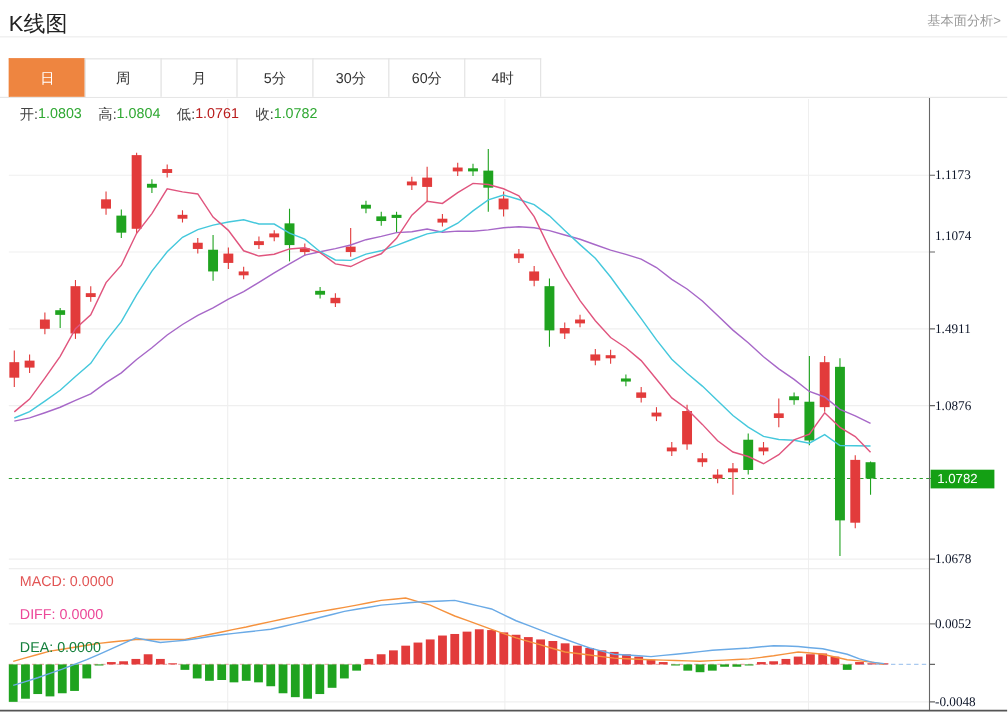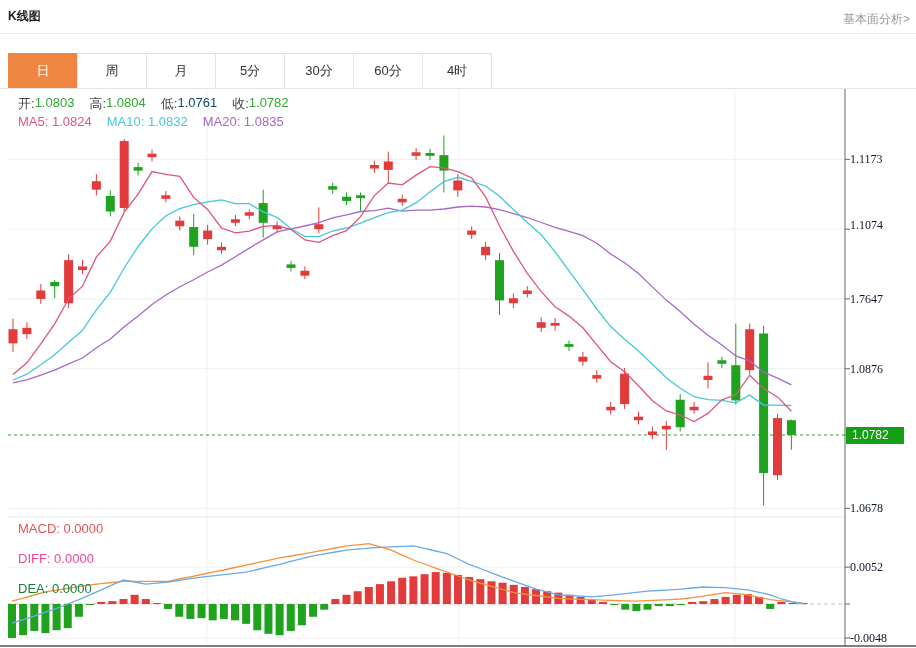--- a/index.html
+++ b/index.html
@@ -1,18 +1,18 @@
 <!DOCTYPE html>
 <html style="--tab-active: #ee8540;"><head>
 <meta charset="utf-8">
 <style>
   html,body{margin:0;padding:0;background:#fff;}
   .page{position:relative;width:916px;height:648px;background:#fff;overflow:hidden;
         font-family:"Liberation Sans","DejaVu Sans",sans-serif;}
-  .hdr-title{position:absolute;left:8px;top:8px;font-size:12px;font-weight:bold;color:#222;}
+  .hdr-title{position:absolute;left:8px;top:8px;font-size:20px;font-weight:normal;color:#222;}
   .hdr-link{position:absolute;right:6px;top:11px;font-size:12px;color:#999;cursor:pointer;text-decoration:none;}
   .hdr-divider{position:absolute;left:0;top:33px;width:916px;height:1px;background:#ececec;}
   .tabs{position:absolute;left:0;top:53px;width:916px;height:36px;border-bottom:1px solid #e4e4e4;
         display:flex;align-items:stretch;padding-left:8px;box-sizing:border-box;}
   .tab{width:70px;margin-left:-1px;border:1px solid #e2e2e2;border-bottom:none;background:#fff;
        display:flex;align-items:center;justify-content:center;font-size:13px;color:#333;cursor:pointer;box-sizing:border-box;}
   .tab:first-child{margin-left:0;}
   .tab.active{background:var(--tab-active,#ee8540);border-color:var(--tab-active,#ee8540);color:#fff;}
   .chart-wrap{position:absolute;left:0;top:89px;width:916px;height:559px;}
   #chart-svg{position:absolute;left:0;top:0;}
@@ -265,43 +265,38 @@
       <span class="pair">
           <span class="ohlc-label">开:</span>
           <span class="ohlc-val" style="color: rgb(47, 168, 50);">1.0803</span>
         </span>
       <span class="pair">
           <span class="ohlc-label">高:</span>
           <span class="ohlc-val" style="color: rgb(47, 168, 50);">1.0804</span>
         </span>
       <span class="pair">
           <span class="ohlc-label">低:</span>
-          <span class="ohlc-val" style="color: #0c4a6e;">1.0761</span>
+          <span class="ohlc-val" style="color: #b91c1c;">1.0761</span>
         </span>
       <span class="pair">
           <span class="ohlc-label">收:</span>
           <span class="ohlc-val" style="color: rgb(47, 168, 50);">1.0782</span>
         </span>
     </div>
 
-    <div class="legend-row" style="left:18px;top:25px;">
-        <span class="pair" style="color: rgb(224, 85, 126);">MA5: 1.0824</span>
-        <span class="pair" style="color: rgb(69, 200, 220);">MA10: 1.0832</span>
-        <span class="pair" style="color: rgb(167, 104, 200);">MA20: 1.0835</span>
-      </div>
     <div class="legend-row" style="left:18px;top:432px;flex-direction:column;">
         <span class="pair" style="color: rgb(226, 85, 85);">MACD: 0.0000</span>
         <span class="pair" style="color: #ec4899;">DIFF: 0.0000</span>
         <span class="pair" style="color: #15803d;">DEA: 0.0000</span>
       </div>
 
     <div id="axis-labels">
         <div class="axis-label" style="top: 64.345px;">1.1173</div>
-        <div class="axis-label" style="top: 130px;">1.1074</div>
-        <div class="axis-label" style="top: 203.935px;">1.7647</div>
+        <div class="axis-label" style="top: 119px;">1.1074</div>
+        <div class="axis-label" style="top: 203.935px;">1.4911</div>
         <div class="axis-label" style="top: 273.73px;">1.0876</div>
         <div class="axis-label" style="top: 413.32px;">1.0678</div>
         <div class="axis-label" style="top: 472.122px;">0.0052</div>
         <div class="axis-label" style="top: 543.042px;">-0.0048</div>
       </div>
     <div class="price-badge" style="background: rgb(20, 160, 20); top: 338px;">1.0782</div>
   </div>
 </div>
 
 </body></html>

